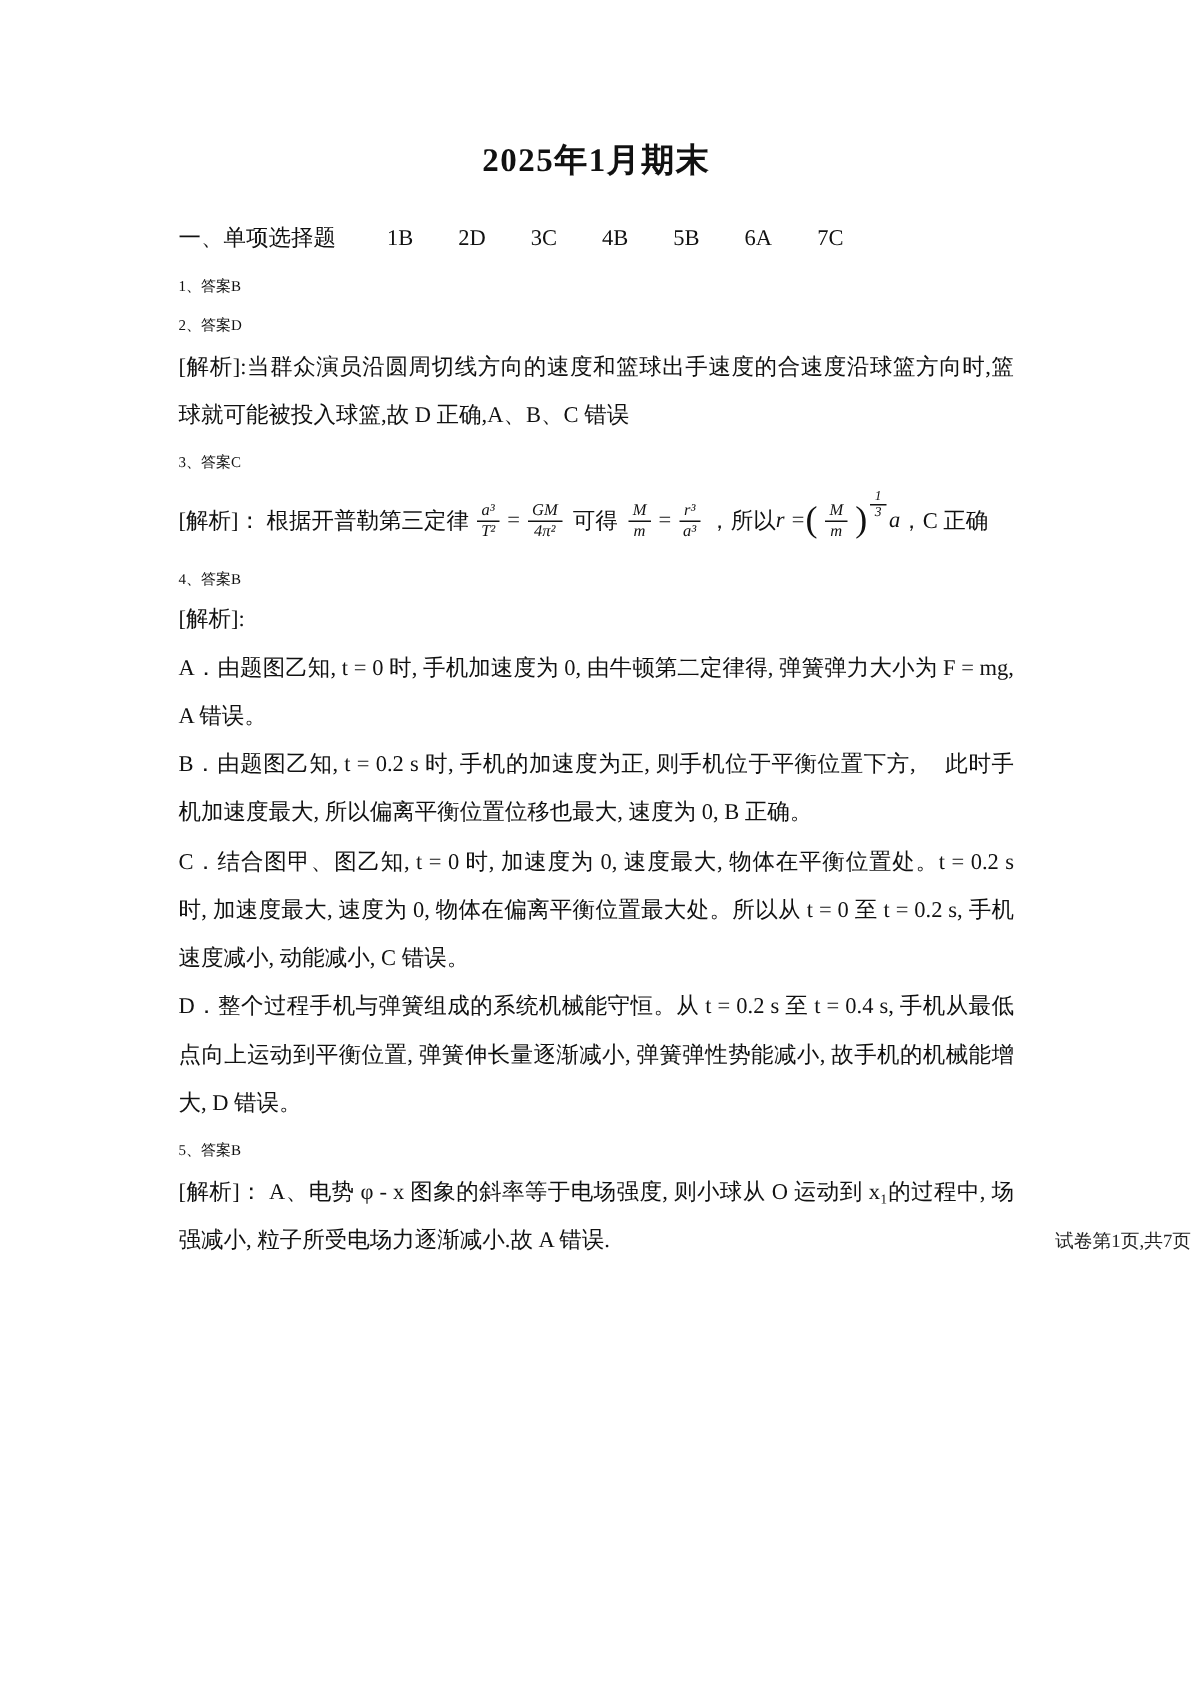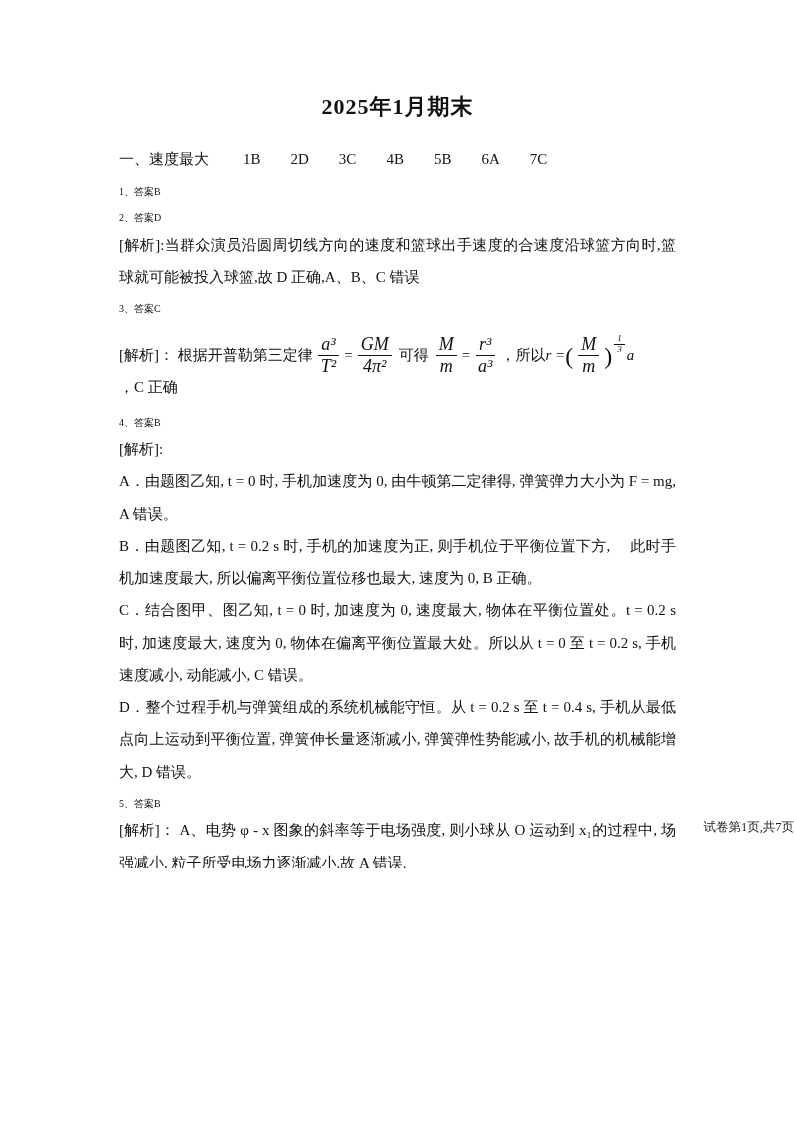--- a/index.html
+++ b/index.html
@@ -50,21 +50,21 @@
     padding: 14px 0 10px 0;
   }
   .formula-line > span { white-space: pre; }
   .frac {
     display: inline-flex;
     flex-direction: column;
     align-items: center;
     font-style: italic;
     line-height: 1.2;
     margin: 0 5px;
-    font-size: 18px;
+    font-size: 11px;
   }
   .frac .num { border-bottom: 1px solid #111; padding: 0 3px; }
   .frac .den { padding: 0 3px; }
   .frac--tiny {
     font-size: 9px;
     margin: 0 2px;
     transform: translateY(-11px);
     line-height: 1.1;
   }
   .mi { font-style: italic; }
@@ -86,21 +86,21 @@
 </style>
 </head>
 <body>
 
 <div class="page">
   <div class="content">
 
     <div class="title">2025年1月期末</div>
 
     <div class="answers-line">
-      <span class="ans-label">一、速度最大</span><span class="ans-item">1B</span><span class="ans-item">2D</span><span class="ans-item">3C</span><span class="ans-item">4B</span><span class="ans-item">5B</span><span class="ans-item">6A</span><span class="ans-item">7C</span>
+      <span class="ans-label">一、单项选择题</span><span class="ans-item">1B</span><span class="ans-item">2D</span><span class="ans-item">3C</span><span class="ans-item">4B</span><span class="ans-item">5B</span><span class="ans-item">6A</span><span class="ans-item">7C</span>
     </div>
 
     <div class="h-line">1、答案B</div>
 
     <div class="h-line">2、答案D</div>
     <p class="para">[解析]:当群众演员沿圆周切线方向的速度和篮球出手速度的合速度沿球篮方向时,篮球就可能被投入球篮,故 D 正确,A、B、C 错误</p>
 
     <div class="h-line">3、答案C</div>
     <div class="formula-line">
       <span>[解析]： 根据开普勒第三定律</span>

